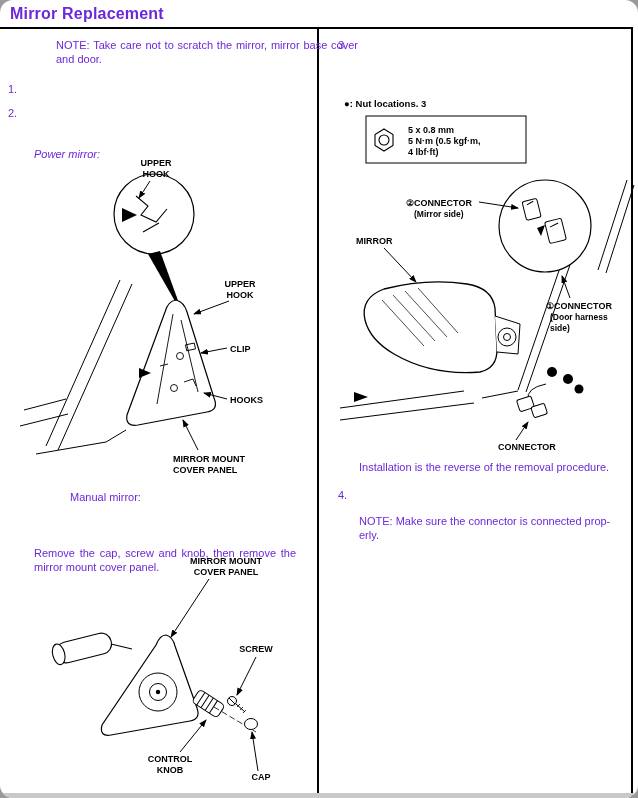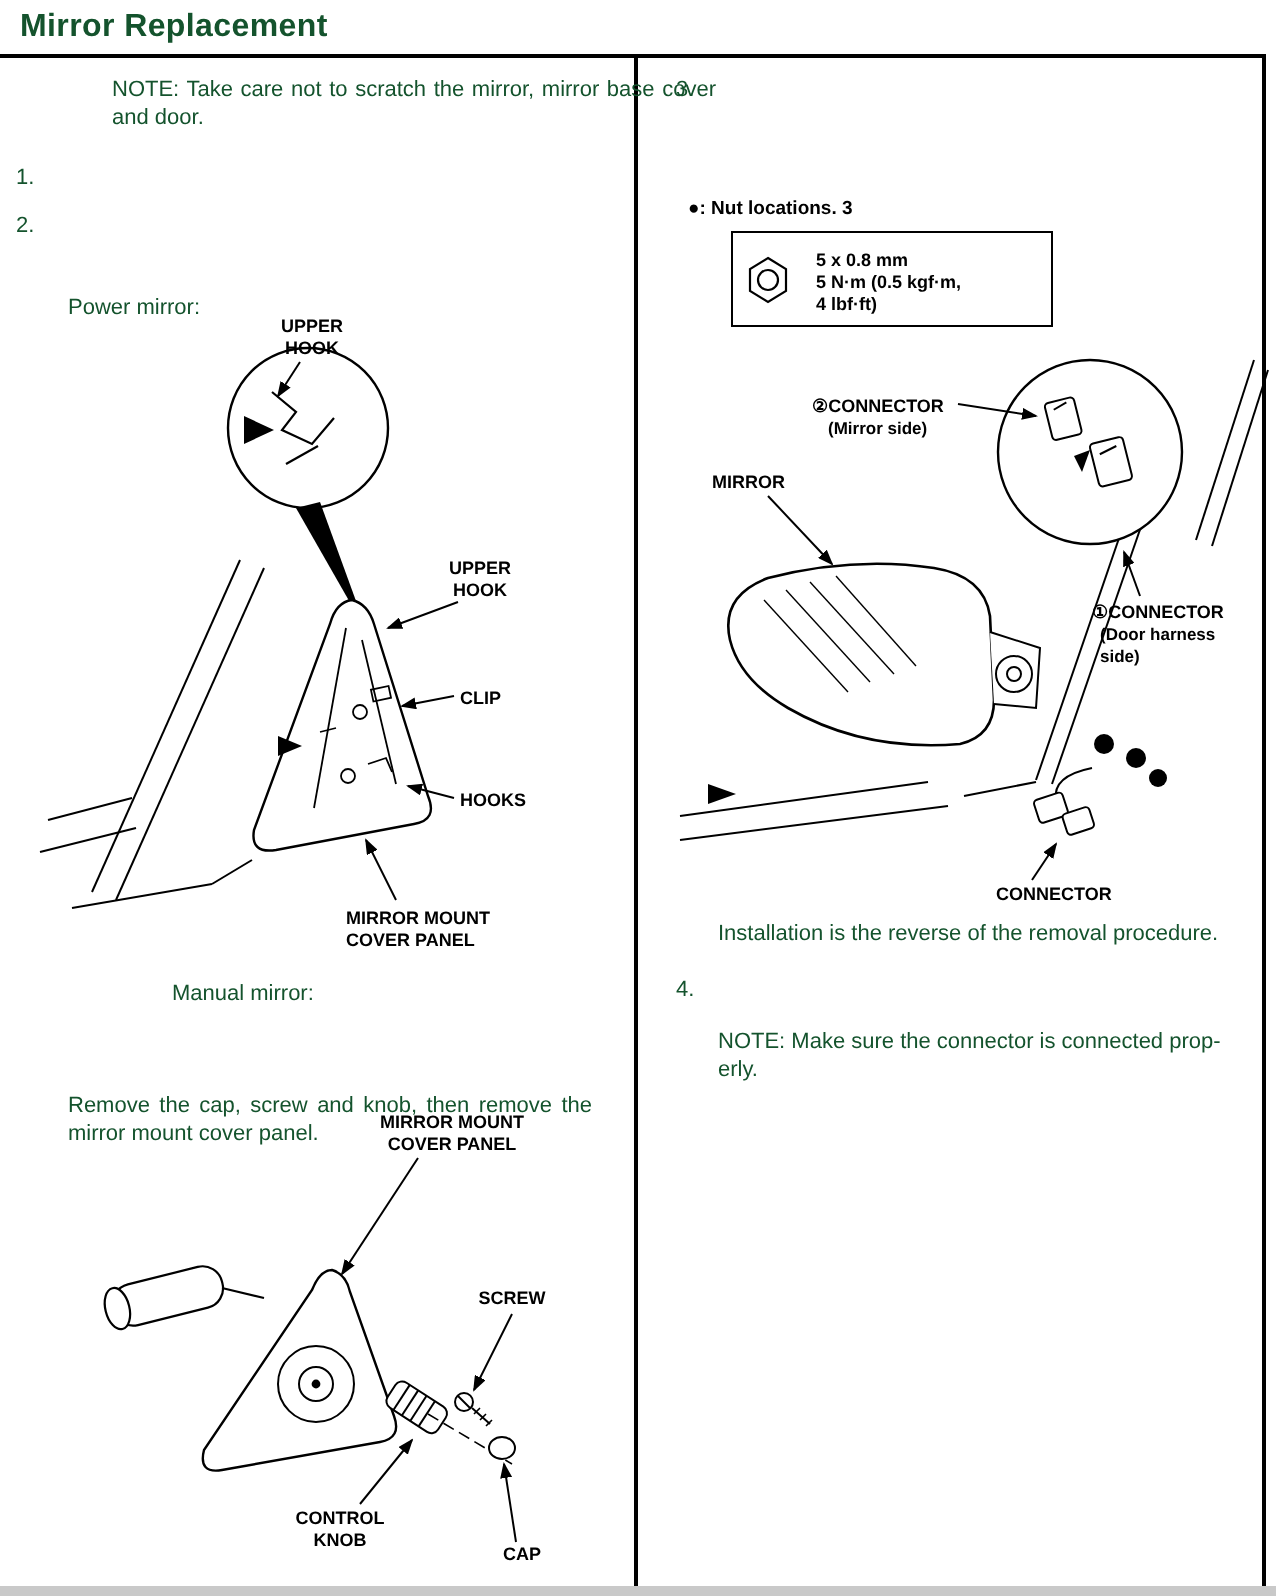--- a/index.html
+++ b/index.html
@@ -1,18 +1,18 @@
 <!DOCTYPE html>
 <html><head>
 <meta charset="utf-8">
 <style>
   html,body{margin:0;padding:0;}
   body{background:#9a9a9a;}
   .page{position:relative;width:638px;height:798px;background:#ffffff;
-        font-family:"Liberation Sans",sans-serif;color:#14532d;overflow:hidden;margin:0 auto;}
+        font-family:"Liberation Sans",sans-serif;color:#6d28d9;overflow:hidden;margin:0 auto;border-radius:13px;}
   .title{position:absolute;left:10px;top:5px;font-size:16px;font-weight:bold;letter-spacing:.2px;}
   .hr{position:absolute;left:0;top:27px;width:633px;height:2px;background:#000;}
   .vdiv{position:absolute;left:317px;top:27px;width:2px;height:771px;background:#000;}
   .redge{position:absolute;left:631px;top:27px;width:2px;height:771px;background:#000;}
   .bedge{position:absolute;left:0;top:793px;width:638px;height:5px;background:#c9c9c9;}
   .txt{position:absolute;font-size:11px;line-height:14px;}
   .just{text-align:justify;}
   .num{width:22px;}
   svg.diag{position:absolute;}
   svg text{font-family:"Liberation Sans",sans-serif;font-size:9px;font-weight:bold;fill:#000;}
@@ -29,21 +29,21 @@
   <div class="vdiv"></div>
   <div class="redge"></div>
   <div class="bedge"></div>
 
   <div class="txt just" style="left:8px;top:38px;width:302px;margin-left:48px;">NOTE: Take care not to scratch the mirror, mirror base cover and door.</div>
 
   <div class="txt num" style="left:8px;top:82px;">1.</div>
 
   <div class="txt num" style="left:8px;top:106px;">2.</div>
 
-  <div class="txt" style="left:34px;top:147px;">Power mirror:</div>
+  <div class="txt" style="left:34px;top:147px;font-style:italic;">Power mirror:</div>
 
   <svg class="diag" style="left:8px;top:152px;" width="302" height="330" viewBox="0 0 302 330">
     <defs>
       <marker id="ah1" markerWidth="8" markerHeight="6" refX="7" refY="3" orient="auto">
         <path d="M0,0 L8,3 L0,6 Z" fill="#000"></path>
       </marker>
     </defs>
     <g stroke="#000" stroke-width="1" fill="none">
       <path d="M112 128 L38 294"></path>
       <path d="M124 132 L50 298"></path>
@@ -83,21 +83,21 @@
     <line x1="219" y1="196" x2="193" y2="201" stroke="#000" stroke-width="1" marker-end="url(#ah1)"></line>
 
     <text x="222" y="251">HOOKS</text>
     <line x1="219" y1="247" x2="196" y2="241" stroke="#000" stroke-width="1" marker-end="url(#ah1)"></line>
 
     <text x="165" y="310">MIRROR MOUNT</text>
     <text x="165" y="321">COVER PANEL</text>
     <line x1="190" y1="298" x2="175" y2="268" stroke="#000" stroke-width="1" marker-end="url(#ah1)"></line>
   </svg>
 
-  <div class="txt" style="left:50px;top:490px;padding-left:36px;">Manual mirror:</div>
+  <div class="txt" style="left:34px;top:490px;padding-left:36px;">Manual mirror:</div>
   <div class="txt just" style="left:34px;top:546px;width:262px;">Remove the cap, screw and knob, then remove the mirror mount cover panel.</div>
 
   <svg class="diag" style="left:8px;top:552px;" width="302" height="246" viewBox="0 0 302 246">
     <defs>
       <marker id="ah2" markerWidth="8" markerHeight="6" refX="7" refY="3" orient="auto">
         <path d="M0,0 L8,3 L0,6 Z" fill="#000"></path>
       </marker>
     </defs>
     <g stroke="#000" stroke-width="1.1" fill="#fff">
       <g transform="rotate(-14 78 96)">

